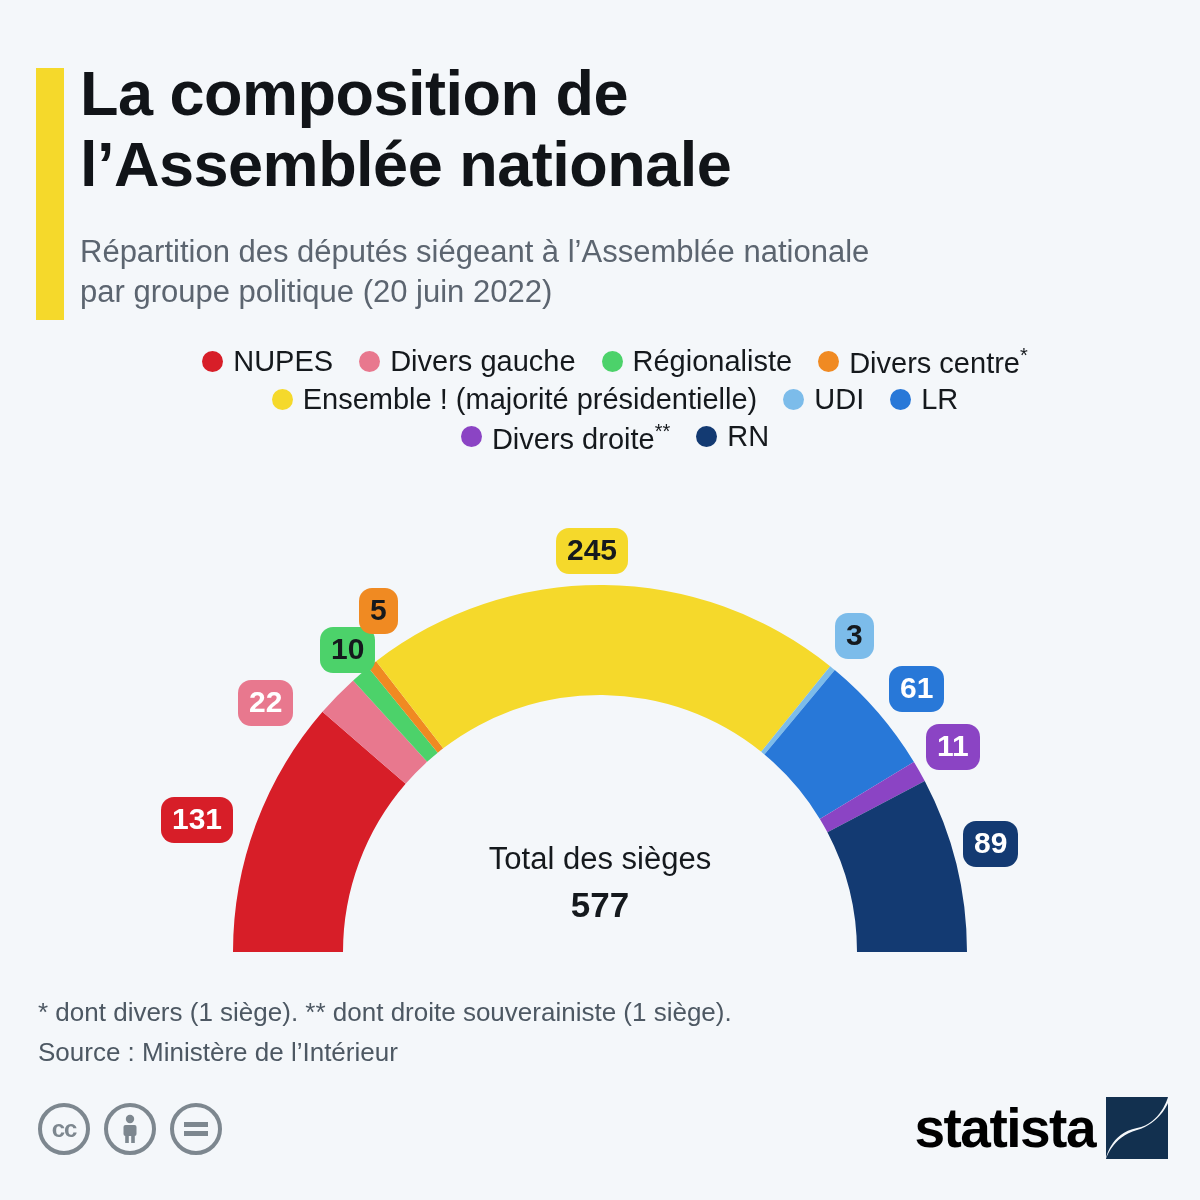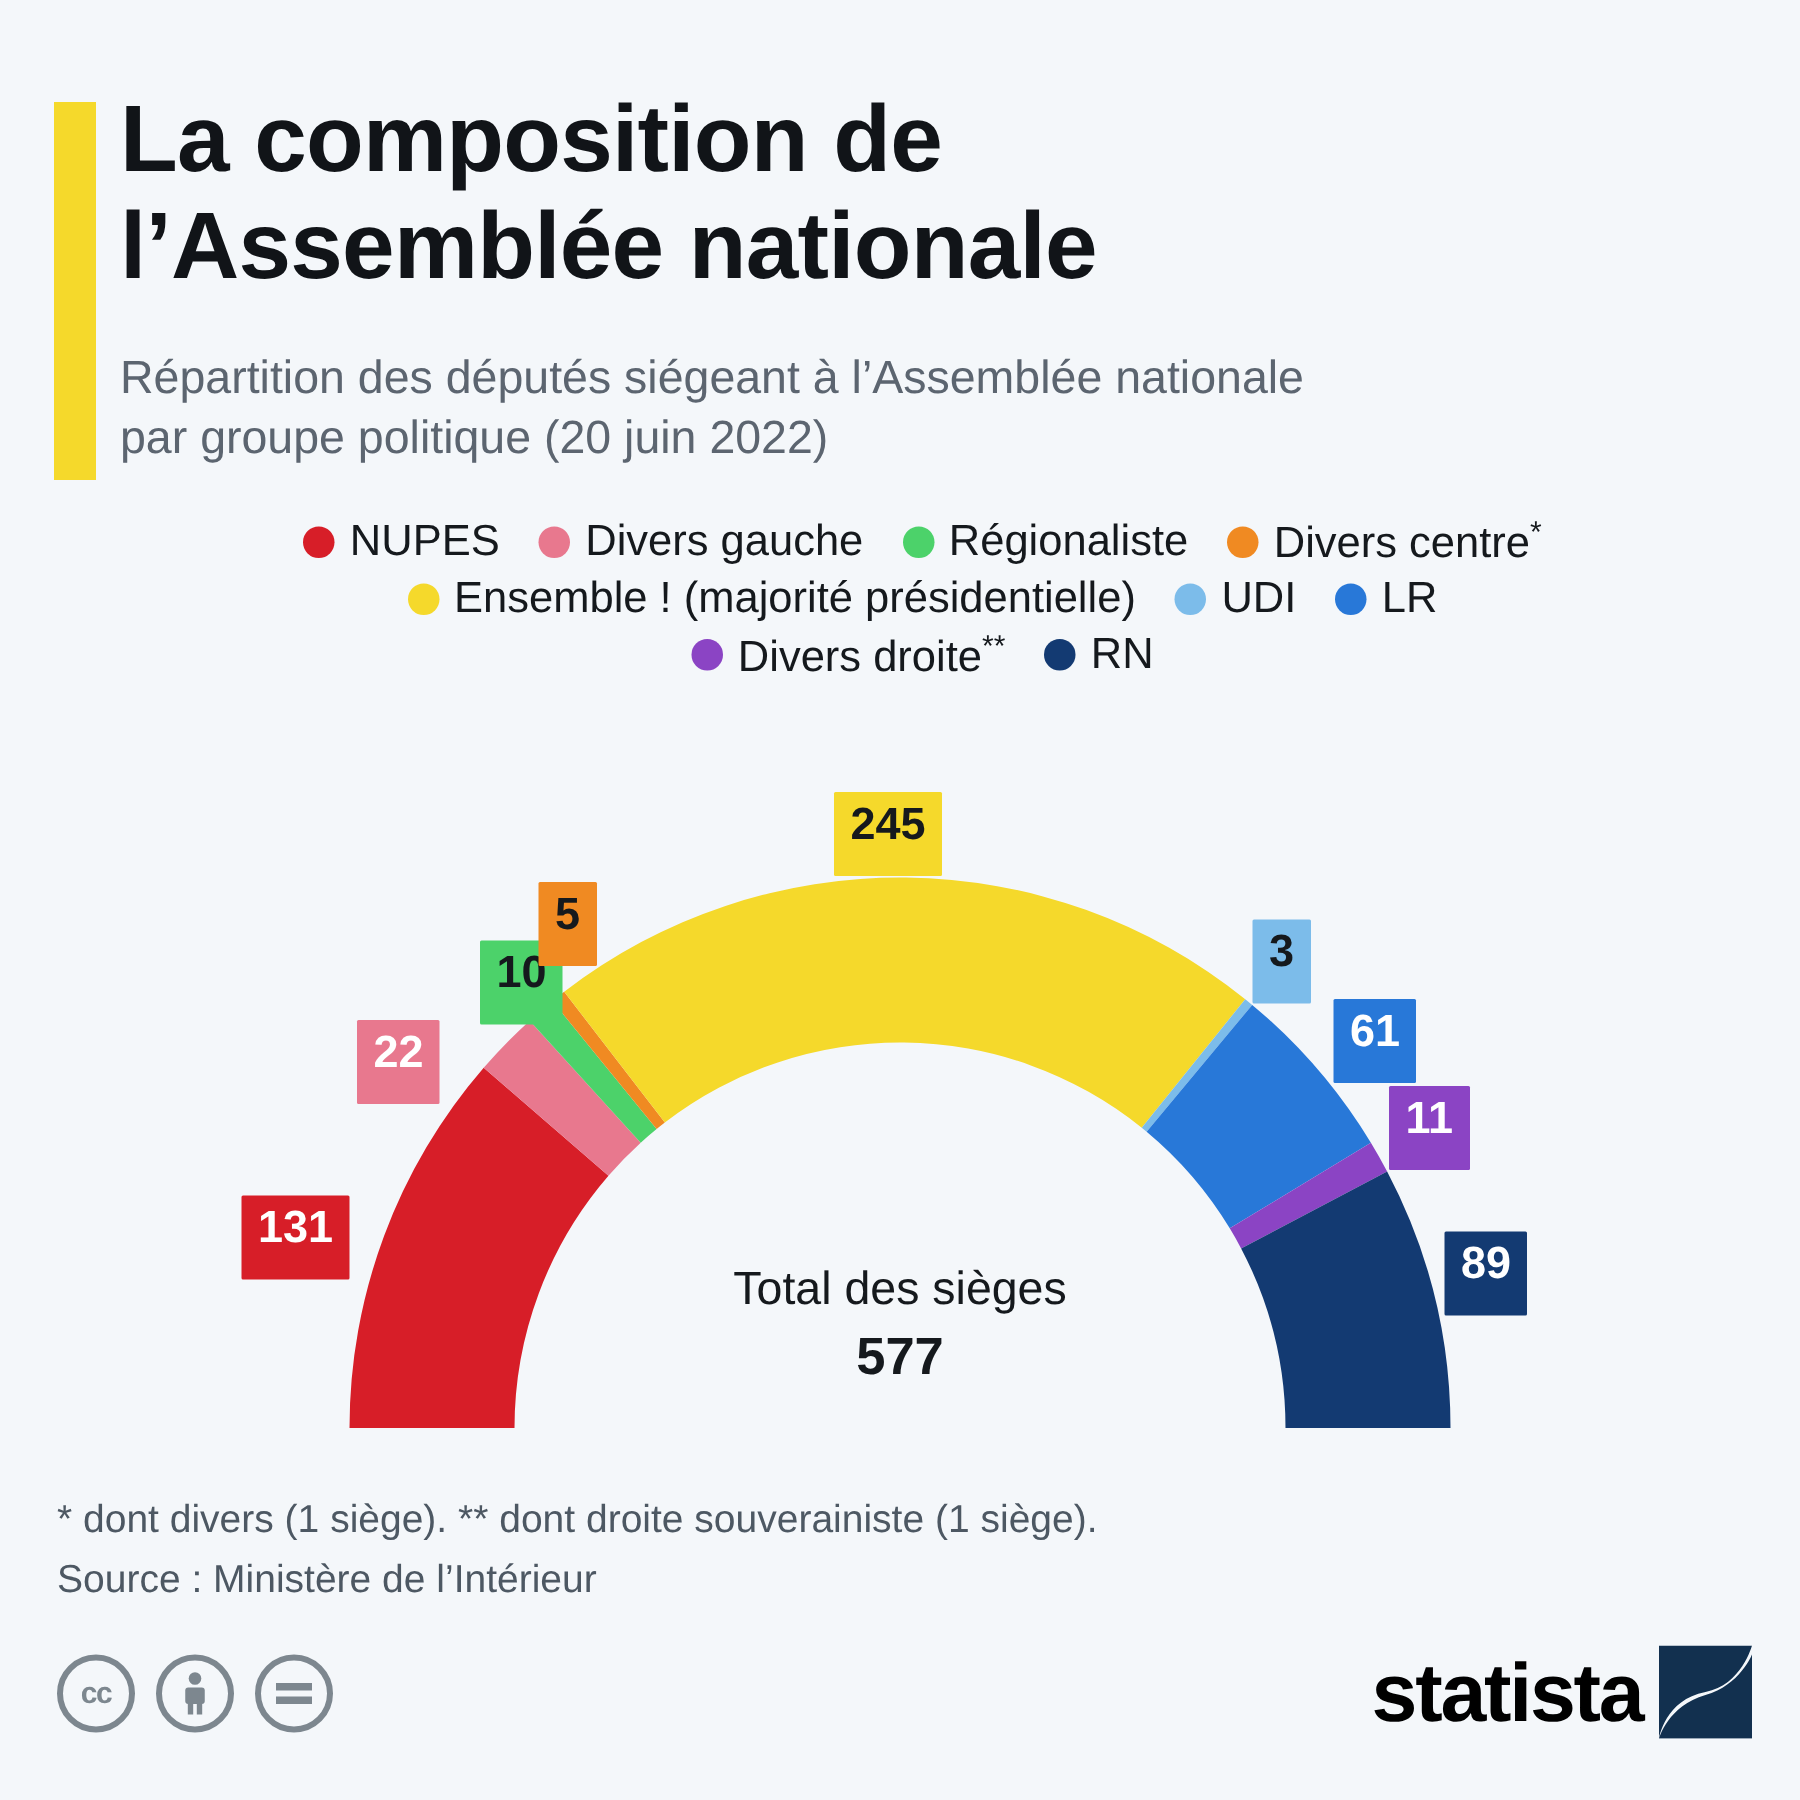--- a/index.html
+++ b/index.html
@@ -57,42 +57,42 @@
   }
   .center-total{
     position:absolute;left:0;top:884px;width:1200px;text-align:center;
     font-size:35px;font-weight:bold;color:#15191d;line-height:1.2;
   }
 
   
   .value-box{
     position:absolute;
     font-size:30px;font-weight:bold;line-height:1;
-    padding:7px 11px 19px 11px;
+    padding:7px 11px 9px 11px;
     white-space:nowrap;
-    border-radius:1px;
+    border-radius:13px;
   }
 
   
   .footnotes{
     position:absolute;left:38px;top:993px;width:1100px;
     font-size:26px;line-height:1.5;color:#4d5863;white-space:pre-line;
   }
   .source{
     position:absolute;left:38px;top:1033px;width:1100px;
     font-size:26px;line-height:1.5;color:#4d5863;
   }
   .cc-icons{position:absolute;left:38px;top:1103px;display:flex;gap:14px;}
   .cc-badge{
     width:52px;height:52px;border-radius:50%;
     border:4px solid #7d878f;box-sizing:border-box;
     display:flex;align-items:center;justify-content:center;
     color:#7d878f;
   }
-  .cc-badge .cc-txt{font-size:20px;font-weight:bold;letter-spacing:-1px;}
+  .cc-badge .cc-txt{font-size:24px;font-weight:bold;letter-spacing:-1px;}
   .statista-logo{
     position:absolute;right:32px;top:1097px;
     display:flex;align-items:center;gap:11px;
   }
   .statista-word{
     font-size:55px;font-weight:bold;color:#000000;
     letter-spacing:-1.5px;line-height:1;
   }
 </style>
 </head>

